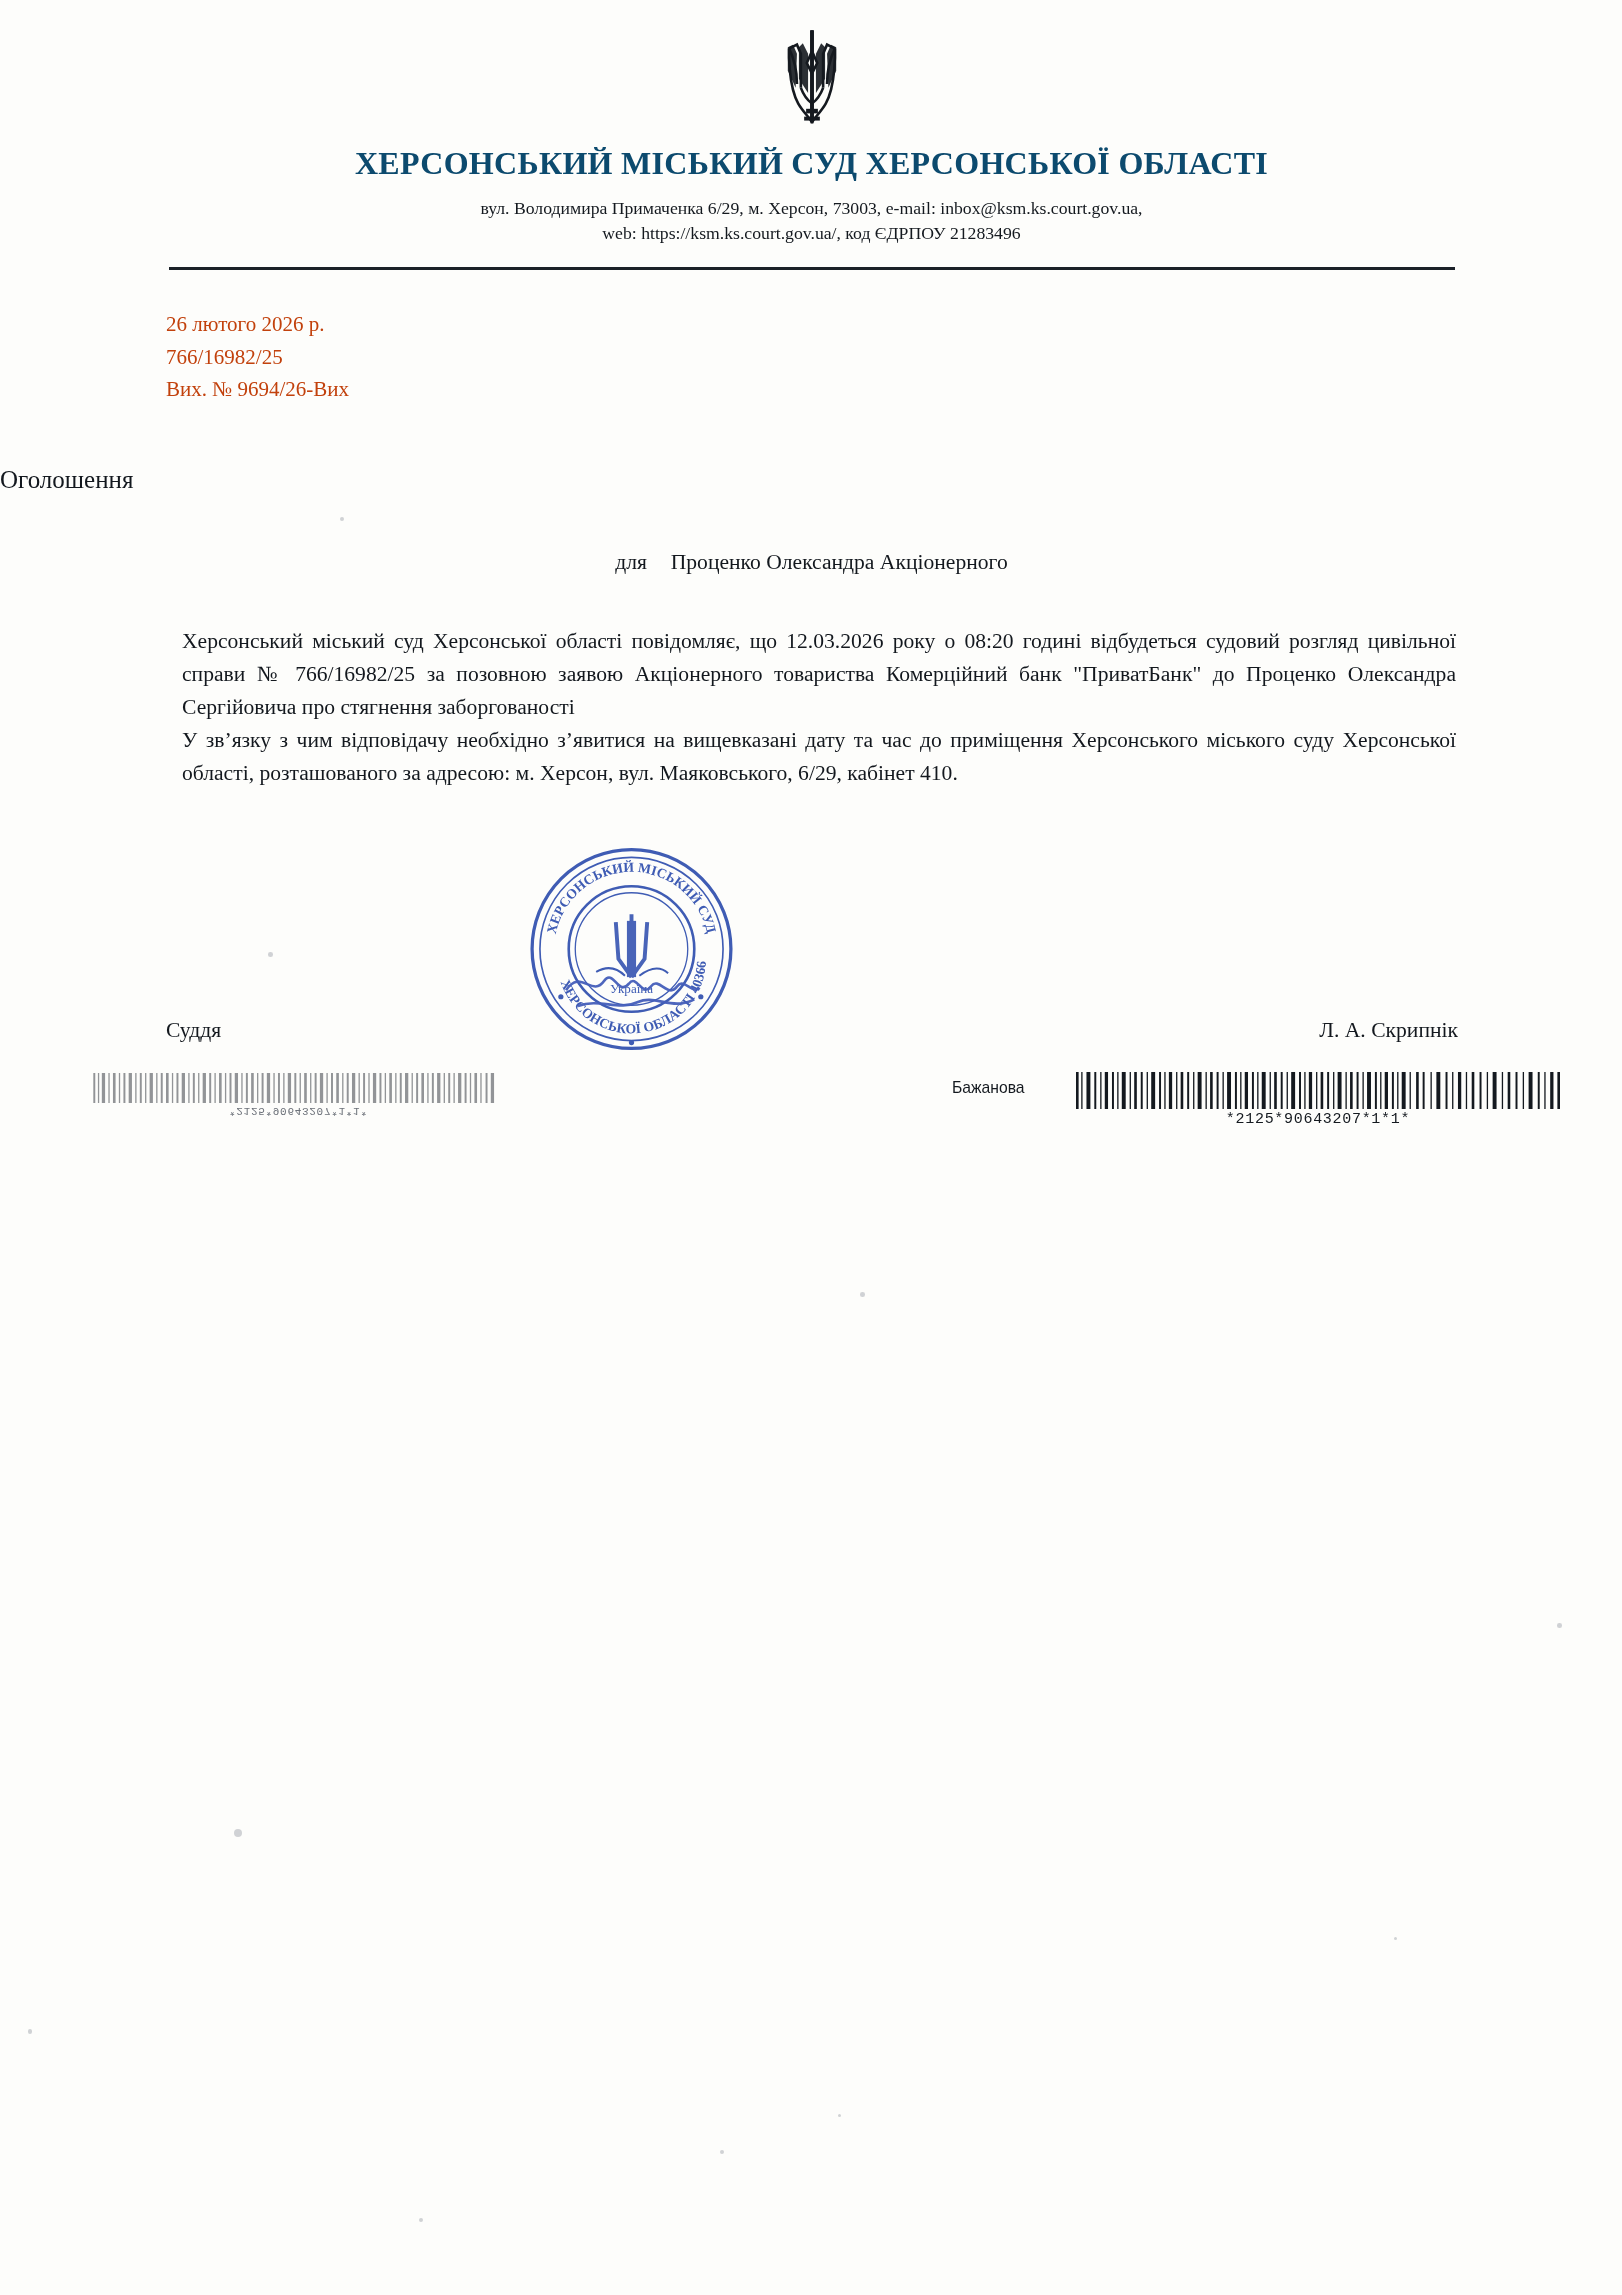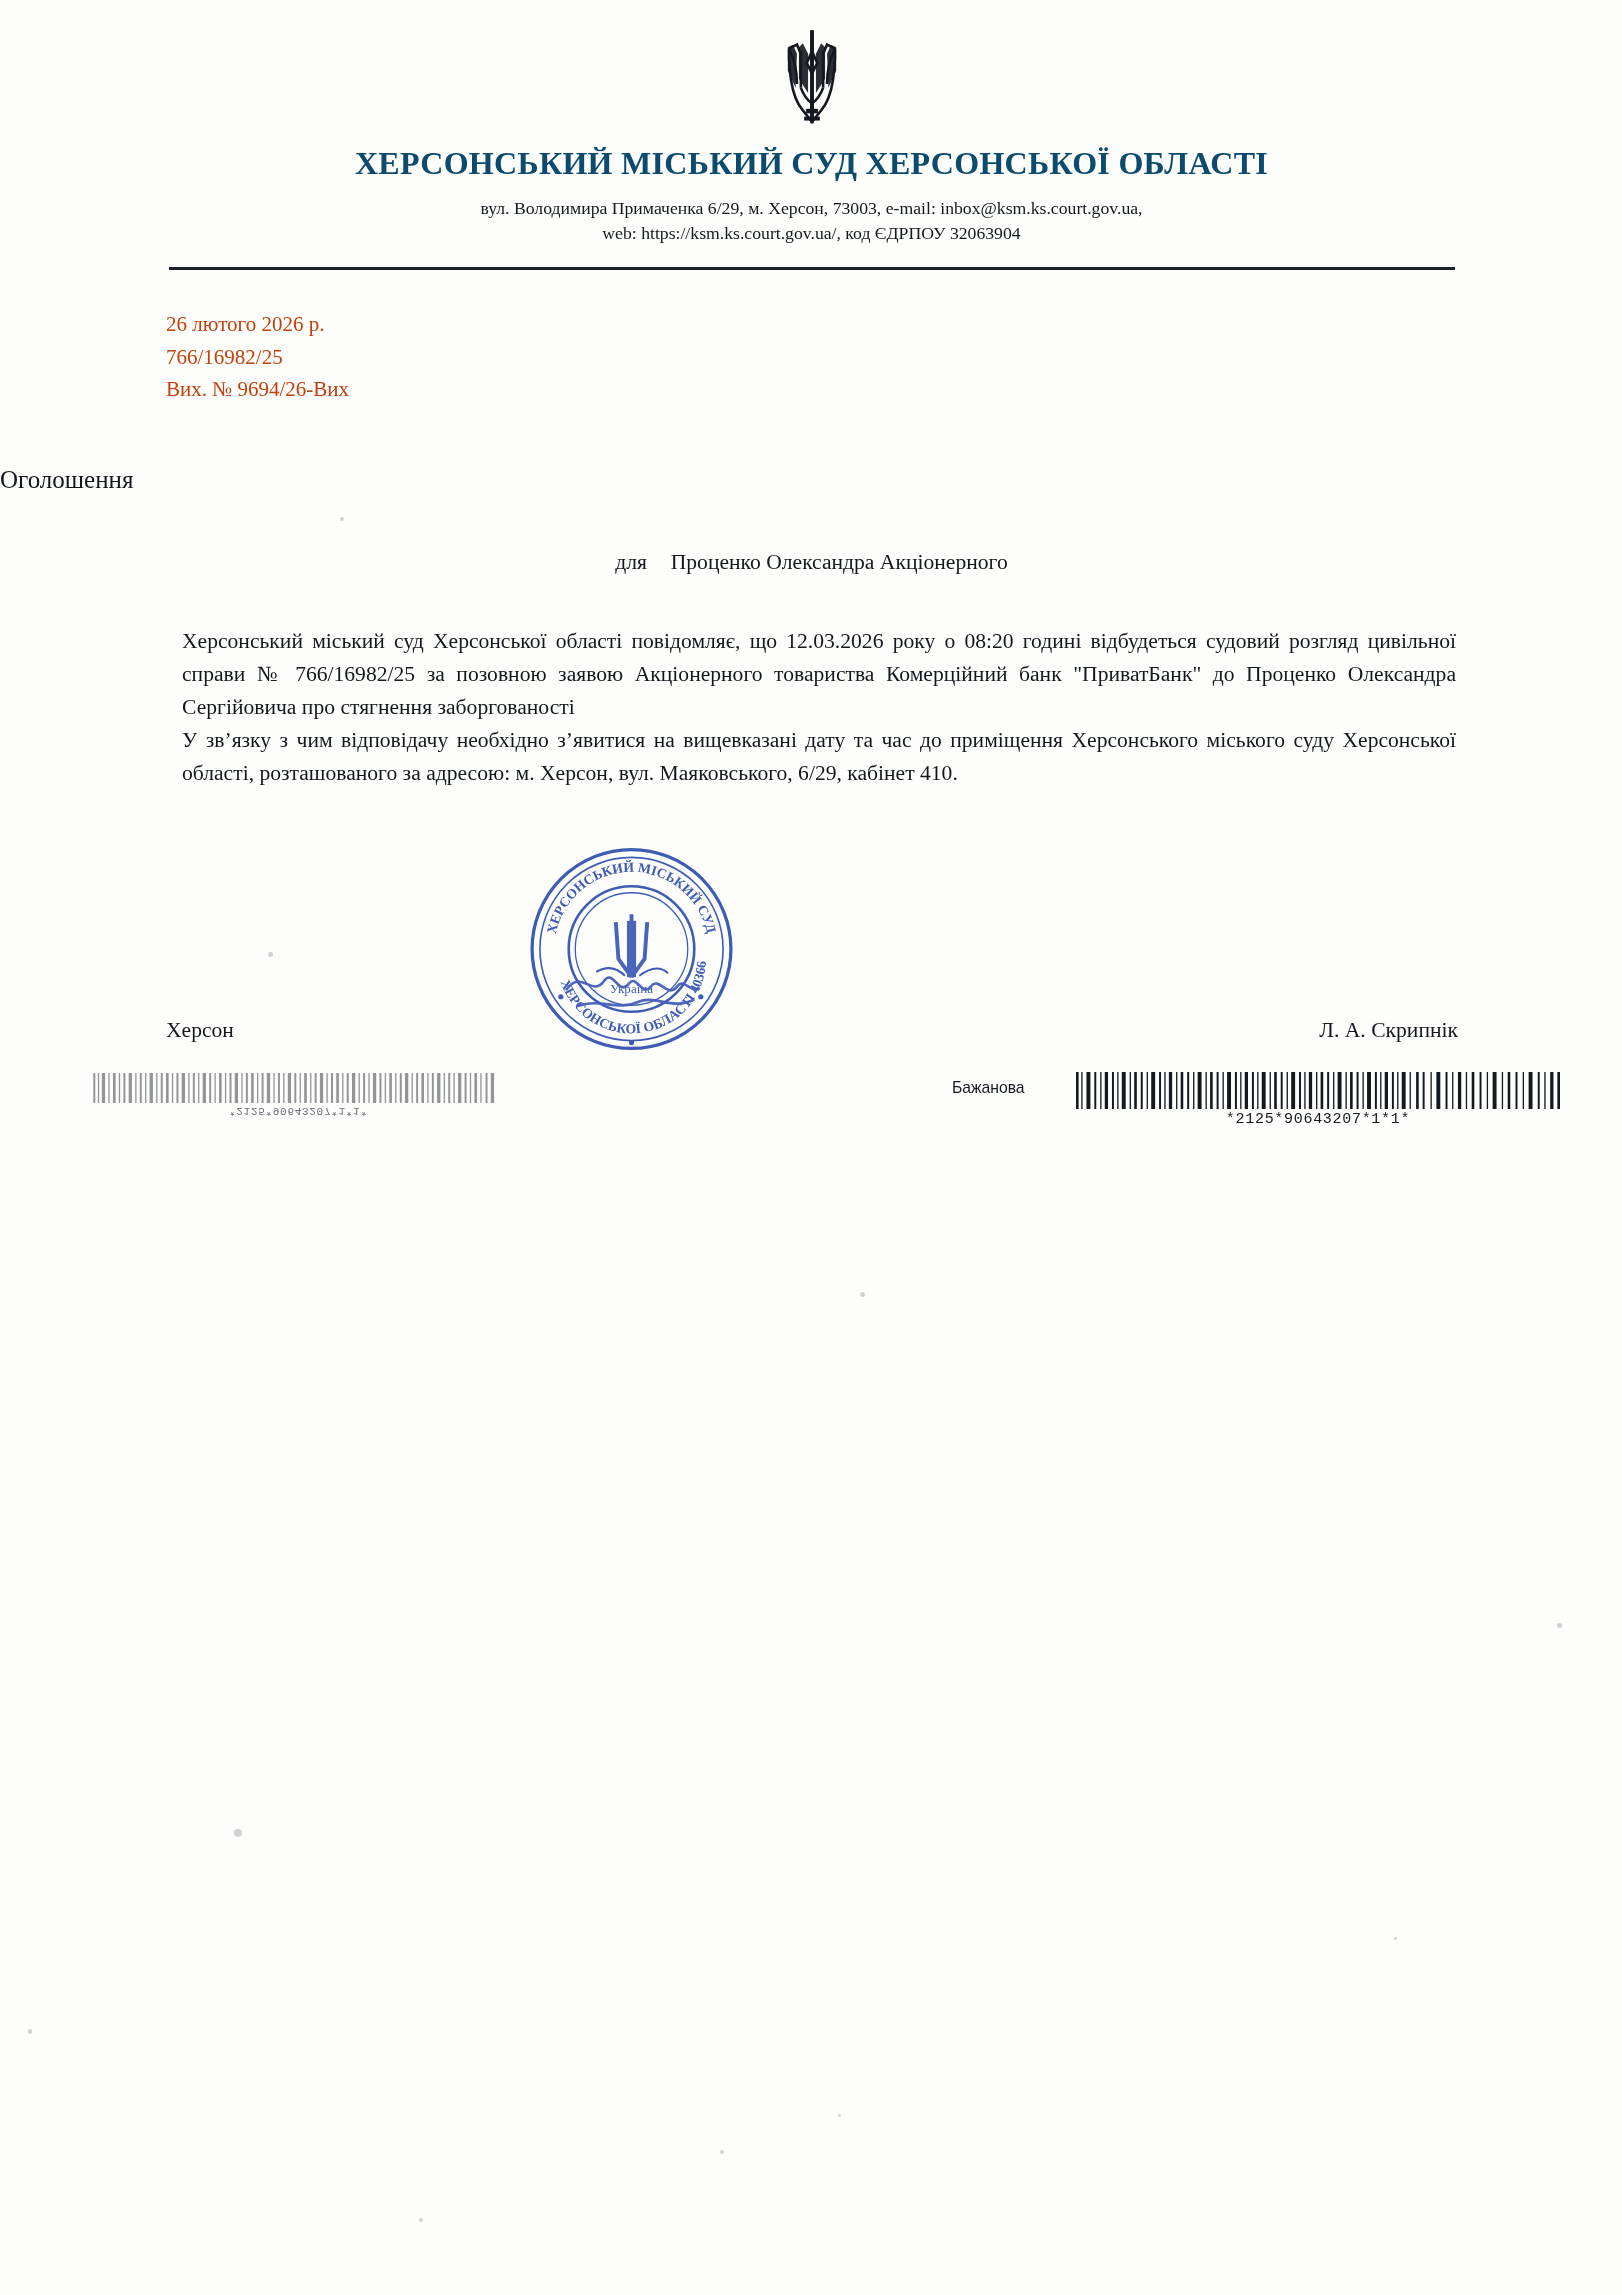--- a/index.html
+++ b/index.html
@@ -229,21 +229,21 @@
           <path d="M43 140 h24 v6 h-24 z"></path>
         </g>
       </svg>
     </span>
   </div>
 
   <div class="court-title">ХЕРСОНСЬКИЙ МІСЬКИЙ СУД ХЕРСОНСЬКОЇ ОБЛАСТІ</div>
 
   <div class="court-address">
     <div>вул. Володимира Примаченка  6/29, м. Херсон, 73003, e-mail: inbox@ksm.ks.court.gov.ua,</div>
-    <div>web: https://ksm.ks.court.gov.ua/, код ЄДРПОУ 32063904</div>
+    <div>web: https://ksm.ks.court.gov.ua/, код ЄДРПОУ 21283496</div>
   </div>
 
   <div class="header-rule"></div>
 
   <div class="ref-block">
     <div>26 лютого 2026 р.</div>
     <div>766/16982/25</div>
     <div>Вих. № 9694/26-Вих</div>
   </div>
 
@@ -252,21 +252,21 @@
   <div class="addressee">
     <span class="lbl">для</span>
     <span>Проценко Олександра Акціонерного</span>
   </div>
 
   <div class="body-text">
     <p>Херсонський міський суд Херсонської області повідомляє, що 12.03.2026 року о 08:20 годині відбудеться судовий розгляд цивільної справи № 766/16982/25 за позовною заявою Акціонерного товариства Комерційний банк "ПриватБанк" до Проценко Олександра Сергійовича про стягнення заборгованості</p>
     <p>У зв’язку з чим відповідачу необхідно з’явитися на вищевказані дату та час до приміщення Херсонського міського суду Херсонської області, розташованого за адресою: м. Херсон, вул. Маяковського, 6/29, кабінет 410.</p>
   </div>
 
-  <div class="sig-left">Херсон</div>
+  <div class="sig-left">Суддя</div>
   <div class="sig-right">Л. А. Скрипнік</div>
 
   <div class="stamp">
     <svg width="327" height="216" viewBox="0 0 500 330">
       <g stroke="#2f4fae" fill="none">
         <circle cx="250" cy="165" r="152" stroke-width="5"></circle>
         <circle cx="250" cy="165" r="140" stroke-width="2.5"></circle>
         <circle cx="250" cy="165" r="96" stroke-width="4"></circle>
         <circle cx="250" cy="165" r="86" stroke-width="2"></circle>
       </g>

